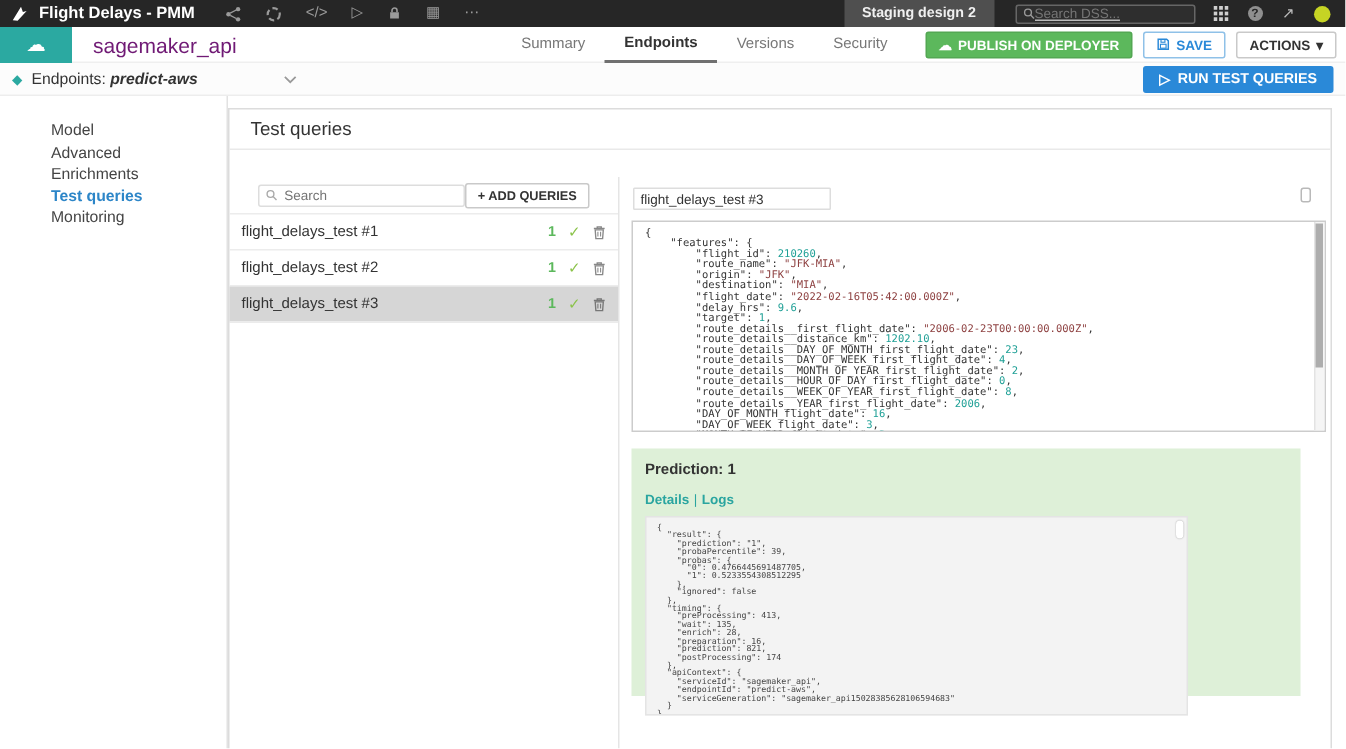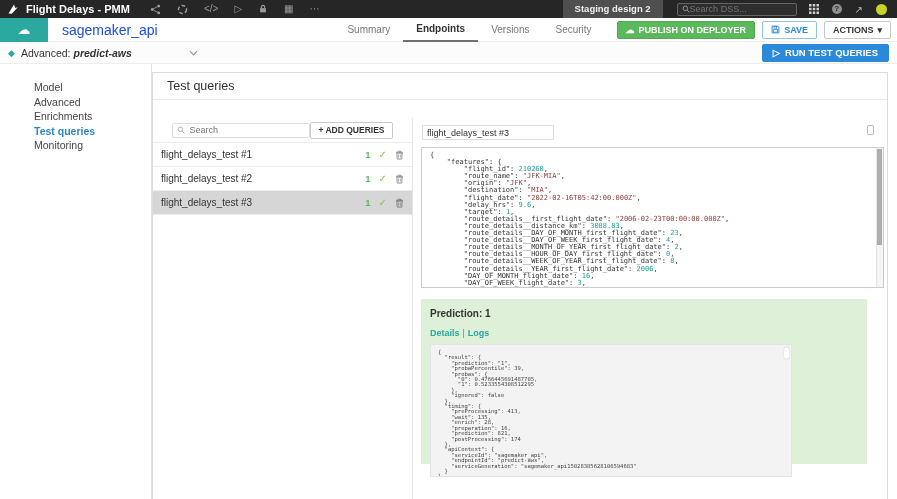--- a/index.html
+++ b/index.html
@@ -11,35 +11,35 @@
   .topbar { position:absolute; left:0; top:0; width:897px; height:18px; background:#262626;
             display:flex; align-items:center; color:#bbb; }
   .tb-logo { width:26px; height:18px; display:flex; align-items:center; justify-content:center; }
   .tb-title { color:#fff; font-size:11px; font-weight:bold; margin-right:20px; white-space:nowrap; }
   .tb-icons { display:flex; align-items:center; gap:16px; color:#9a9a9a; font-size:10px; }
   .tb-icons .gl { line-height:18px; }
   .tb-right { margin-left:auto; display:flex; align-items:center; height:18px; }
   .env-badge { background:#4f4f4f; color:#f0f0f0; font-size:9.5px; font-weight:bold;
                height:18px; line-height:18px; padding:0 12px; white-space:nowrap; }
   .tb-search { width:120px; height:13px; margin:0 12px 0 14px; background:#2e2e2e;
-               border:1px solid #666; border-radius:2px; display:flex; align-items:center; padding:0 4px; }
+               border:1px solid #666; border-radius:2px; display:flex; align-items:center; padding:0 4px;text-decoration:underline; }
   .tb-search input { background:transparent; border:none; outline:none; color:#9a9a9a;
                      font-size:9px; width:100%; font-family:"Liberation Sans",sans-serif; }
   .tb-mini { display:flex; align-items:center; gap:13px; margin-right:10px; color:#cfcfcf; }
   .help-circ { width:10px; height:10px; border-radius:50%; background:#8f8f8f; color:#262626;
                font-size:8px; font-weight:bold; text-align:center; line-height:10px; }
   .ext-arrow { font-size:10px; color:#bdbdbd; }
   .avatar { width:11px; height:11px; border-radius:50%; background:#c6d424; }
 
   
   .svcbar { position:absolute; left:0; top:18px; width:897px; height:24px; background:#fff;
             display:flex; align-items:center; border-bottom:1px solid #efefef; }
   .svc-tile { width:48px; height:24px; background:#2BA9A1; color:#fff; display:flex;
               align-items:center; justify-content:center; font-size:13px; }
-  .svc-title { font-size:14px; color:#1d4ed8; margin-left:14px; }
+  .svc-title { font-size:14px; color:#701a75; margin-left:14px; }
   .svc-tabs { margin-left:auto; display:flex; align-items:stretch; height:24px; }
   .tab { font-size:10px; color:#777; padding:0 13px; display:flex; align-items:center; }
   .tab.active { color:#333; font-weight:bold; border-bottom:2px solid #707070;text-align:center; }
   .svc-btns { display:flex; align-items:center; gap:7px; margin:0 6px 0 12px; }
   .btn { height:18px; border-radius:2px; font-size:9px; font-weight:bold; display:flex;
          align-items:center; gap:4px; padding:0 8px; white-space:nowrap; cursor:default; }
   .btn-publish { background:#5CB85C; color:#fff; border:1px solid #53a753; }
   .btn-save { background:#fff; color:#2A89D8; border:1px solid #8fc1e8; }
   .btn-actions { background:#fff; color:#333; border:1px solid #c9c9c9; }
 
@@ -221,21 +221,21 @@
       <button class="btn btn-actions">
         <span>ACTIONS</span>
         <span>▾</span>
       </button>
     </span>
   </div>
 
   <div class="epbar">
     <span class="ep-diamond">◆</span>
     <span class="ep-label">
-      <span>Advanced:</span>
+      <span>Endpoints:</span>
       <span class="ep-name">predict-aws</span>
     </span>
     <span class="ep-kind">(Prediction)</span>
     <span class="chev">
       <svg class="ic" width="9" height="6" viewBox="0 0 10 6">
           <path d="M1 1 L5 5 L9 1" fill="none" stroke="#9a9a9a" stroke-width="1.3"></path>
         </svg>
     </span>
     <button class="btn-run">
       <span>▷</span>
@@ -322,21 +322,21 @@
           <div class="code-inner" id="request-code">{
     <span class="k">"features"</span>: {
         <span class="k">"flight_id"</span>: <span class="n">210260</span>,
         <span class="k">"route_name"</span>: <span class="s">"JFK-MIA"</span>,
         <span class="k">"origin"</span>: <span class="s">"JFK"</span>,
         <span class="k">"destination"</span>: <span class="s">"MIA"</span>,
         <span class="k">"flight_date"</span>: <span class="s">"2022-02-16T05:42:00.000Z"</span>,
         <span class="k">"delay_hrs"</span>: <span class="n">9.6</span>,
         <span class="k">"target"</span>: <span class="n">1</span>,
         <span class="k">"route_details__first_flight_date"</span>: <span class="s">"2006-02-23T00:00:00.000Z"</span>,
-        <span class="k">"route_details__distance_km"</span>: <span class="n">3088.83</span>,
+        <span class="k">"route_details__distance_km"</span>: <span class="n">1202.10</span>,
         <span class="k">"route_details__DAY_OF_MONTH_first_flight_date"</span>: <span class="n">23</span>,
         <span class="k">"route_details__DAY_OF_WEEK_first_flight_date"</span>: <span class="n">4</span>,
         <span class="k">"route_details__MONTH_OF_YEAR_first_flight_date"</span>: <span class="n">2</span>,
         <span class="k">"route_details__HOUR_OF_DAY_first_flight_date"</span>: <span class="n">0</span>,
         <span class="k">"route_details__WEEK_OF_YEAR_first_flight_date"</span>: <span class="n">8</span>,
         <span class="k">"route_details__YEAR_first_flight_date"</span>: <span class="n">2006</span>,
         <span class="k">"DAY_OF_MONTH_flight_date"</span>: <span class="n">16</span>,
         <span class="k">"DAY_OF_WEEK_flight_date"</span>: <span class="n">3</span>,
         <span class="k">"MONTH_OF_YEAR_flight_date"</span>: <span class="n">2</span>,</div>
           <div class="vscroll">

